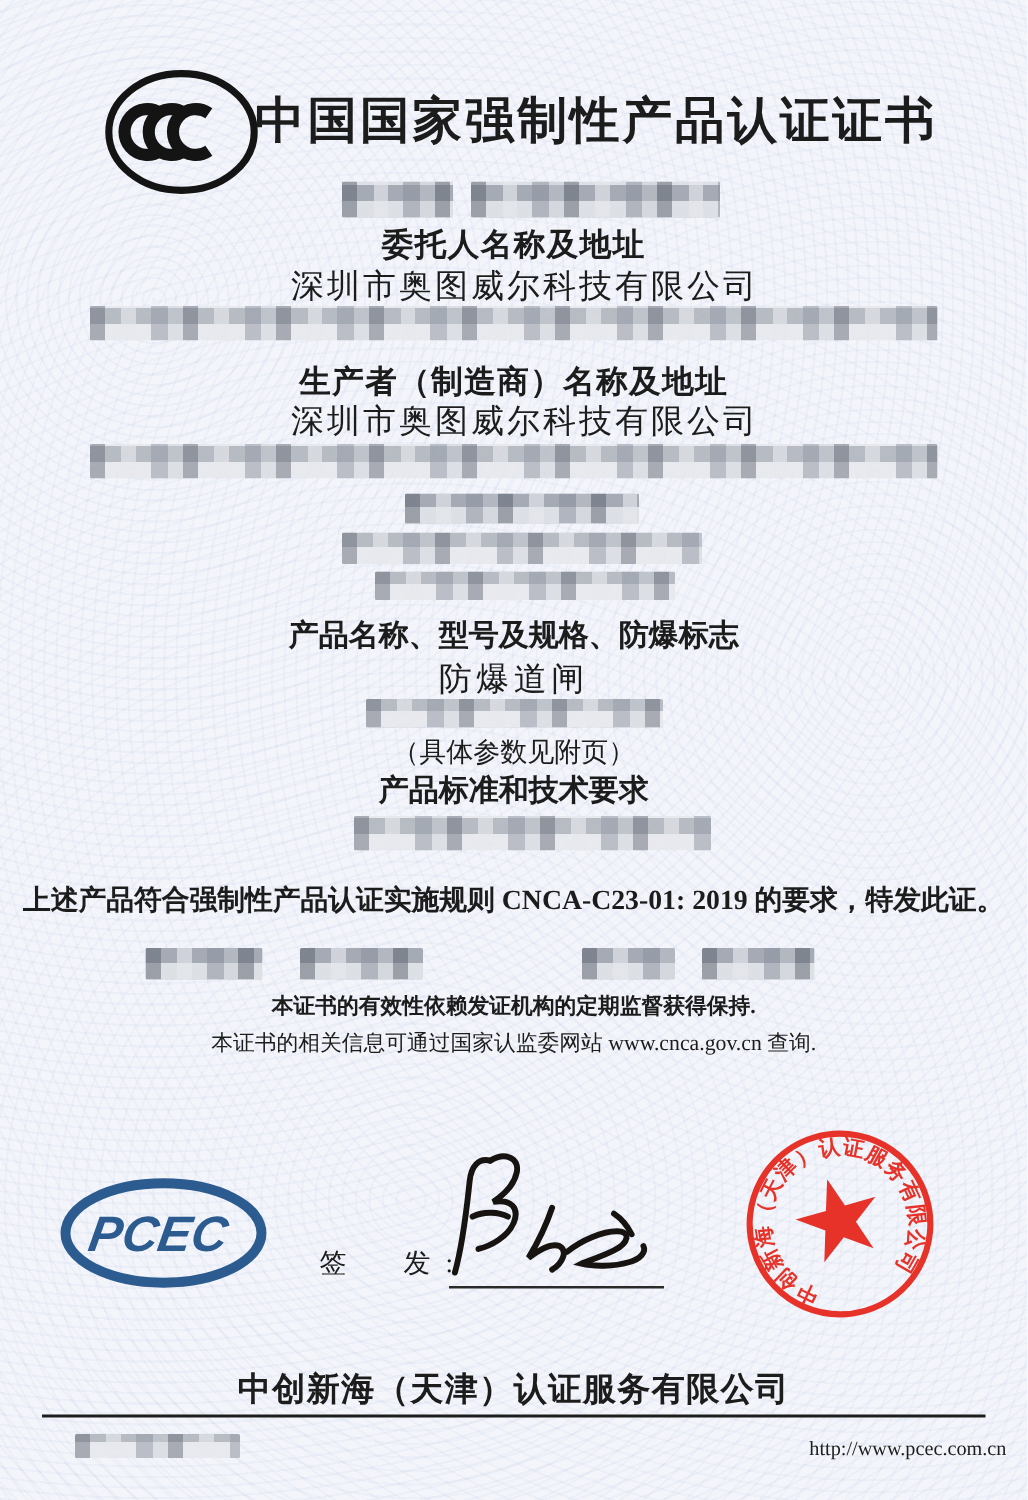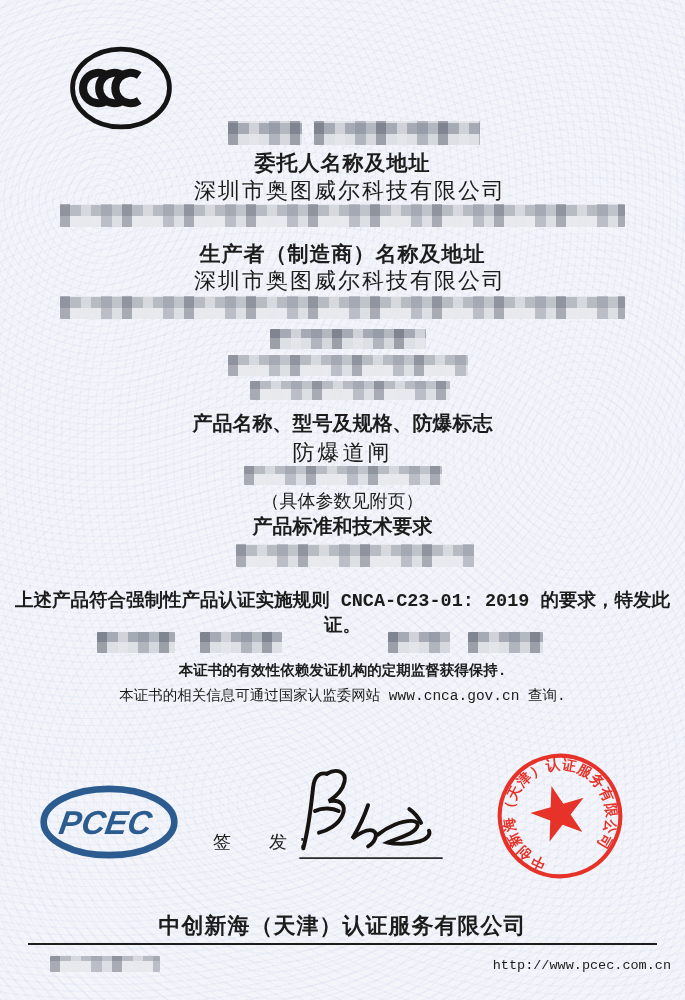--- a/index.html
+++ b/index.html
@@ -10,21 +10,21 @@
   }
   .page::before{
     content:"";position:absolute;inset:0;pointer-events:none;
     background-image:
       repeating-radial-gradient(circle at 15% 20%, rgba(120,145,200,0.06) 0 1.5px, transparent 1.5px 7px),
       repeating-radial-gradient(circle at 85% 45%, rgba(120,145,200,0.05) 0 1.5px, transparent 1.5px 8px),
       repeating-radial-gradient(circle at 40% 80%, rgba(120,145,200,0.05) 0 1.5px, transparent 1.5px 9px);
   }
   .abs{position:absolute;}
   .ctr{position:absolute;left:0;right:0;text-align:center;}
-  .kai{font-family:Liberation Mono, monospace;}
+  .kai{font-family:Liberation Serif, serif;}
   .hei{font-family:"Liberation Sans", sans-serif;}
   .b{font-weight:bold;}
   
   .pix{
     position:absolute;border-radius:1px;background-color:#c6cbd4;
     background-image:
       repeating-linear-gradient(90deg,
         rgba(90,96,108,.50) 0 10px, rgba(90,96,108,0) 10px 21px,
         rgba(230,232,236,.65) 21px 31px, rgba(90,96,108,0) 31px 41px,
         rgba(140,146,158,.55) 41px 52px, rgba(200,204,210,.4) 52px 62px),
@@ -47,20 +47,21 @@
 
   <div class="abs" style="left:64px;top:40px;width:114px;height:96px;">
     <svg width="114" height="96" viewBox="0 0 120 100">
       <ellipse cx="60" cy="50" rx="51" ry="41" fill="none" stroke="#141414" stroke-width="5"></ellipse>
       <path d="M45.2,36.9 A16,16 0 1 0 45.2,63.1" fill="none" stroke="#141414" stroke-width="8.5"></path>
       <path d="M62.2,36.9 A16,16 0 1 0 62.2,63.1" fill="none" stroke="#141414" stroke-width="8.5"></path>
       <path d="M79.2,36.9 A16,16 0 1 0 79.2,63.1" fill="none" stroke="#141414" stroke-width="8.5"></path>
     </svg>
   </div>
 
+  <div class="ctr hei b title" style="left:110px;top:58px;">中国国家强制性产品认证证书</div>
 
   <div class="pix" style="left:228px;top:121px;width:74px;height:24px;"></div>
   <div class="pix" style="left:314px;top:121px;width:166px;height:24px;"></div>
 
   <div class="ctr kai b h1" style="top:149px;">委托人名称及地址</div>
   <div class="ctr kai val" style="top:176px;">深圳市奥图威尔科技有限公司</div>
   <div class="pix light" style="left:60px;top:204px;width:565px;height:23px;"></div>
 
   <div class="ctr kai b h1" style="top:240px;">生产者（制造商）名称及地址</div>
   <div class="ctr kai val" style="top:266px;">深圳市奥图威尔科技有限公司</div>

